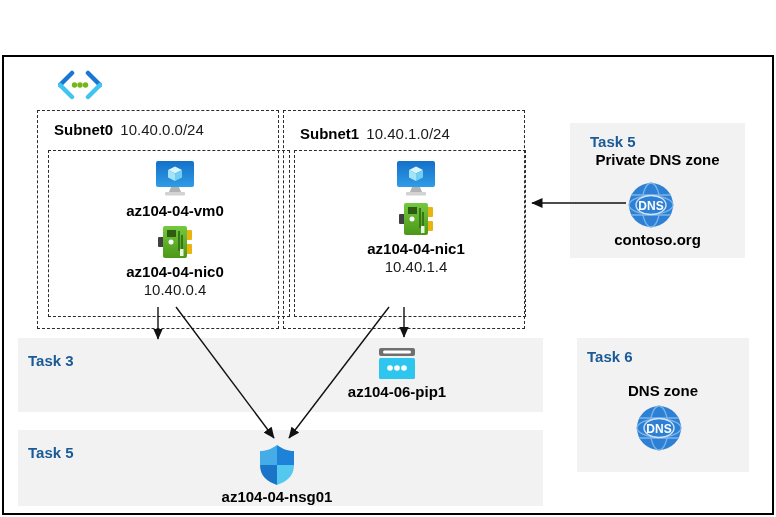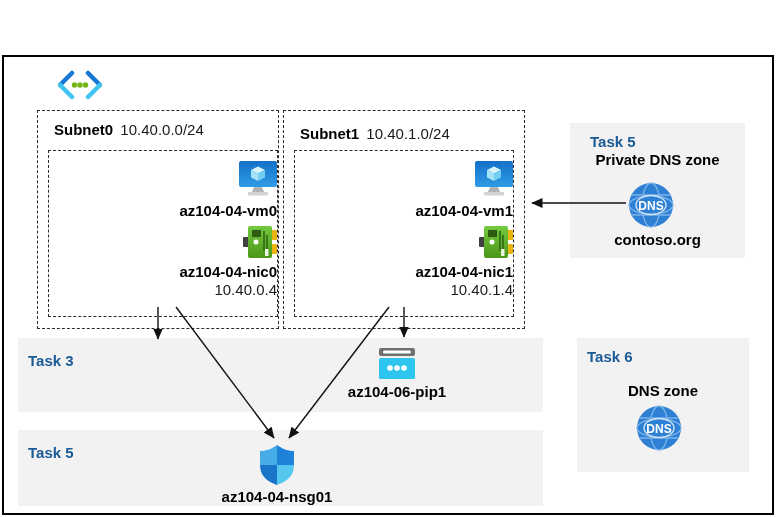--- a/index.html
+++ b/index.html
@@ -7,21 +7,21 @@
           font-family:"Liberation Sans",sans-serif;color:#111;}
   .abs{position:absolute;}
   .panel{background:#f2f2f2;}
   .task-label{font-weight:bold;font-size:15px;color:#1a5a96;}
   .bold{font-weight:bold;color:#000;}
   .reg{color:#1a1a1a;}
   .t15{font-size:15px;line-height:17px;}
   .outer-box{left:2px;top:55px;width:768px;height:456px;border:2px solid #000;background:#fff;}
   .dashed{border:1px dashed #2b2b2b;}
   .subnet-box{top:110px;width:240px;height:217px;}
-  .device-box{top:150px;height:165px;display:flex;flex-direction:column;align-items:flex-end;}
+  .device-box{top:150px;height:165px;display:flex;flex-direction:column;align-items:center;padding-left:12px;}
   .vm-label{margin-top:6px;}
   .nic-label{margin-top:4px;}
   .ip-label{margin-top:1px;}
   .center{text-align:center;}
   .overlay{position:absolute;left:0;top:0;pointer-events:none;}
 </style>
 </head>
 <body>
 
 <div class="canvas">
@@ -89,21 +89,20 @@
   </div>
   <div class="abs dashed device-box" style="left:294px;width:218px;">
     <svg style="margin-top:10px;" width="38" height="35" viewBox="0 0 38 35">
       <rect x="0" y="0" width="38" height="26" rx="2" fill="url(#vmg0)"></rect>
       <polygon points="19,5.5 26,9 19,12.5 12,9" fill="#d8f4fd"></polygon>
       <polygon points="12,9 19,12.5 19,20 12,16.5" fill="#a5e3f8"></polygon>
       <polygon points="26,9 19,12.5 19,20 26,16.5" fill="#74cef2"></polygon>
       <polygon points="15,26 23,26 25,31 13,31" fill="#b3b3b3"></polygon>
       <rect x="9" y="31" width="20" height="3.5" rx="1" fill="#d2d2d2"></rect>
     </svg>
-    <span class="bold t15 vm-label">az104-04-vm1</span>
     <svg style="margin-top:6px;" width="34" height="34" viewBox="0 0 34 34">
       <rect x="0" y="12" width="6" height="10" rx="1" fill="#404040"></rect>
       <rect x="28" y="5" width="6" height="10" rx="1" fill="#e9b40e"></rect>
       <rect x="28" y="19" width="6" height="10" rx="1" fill="#e9b40e"></rect>
       <rect x="5" y="1" width="24" height="32" rx="2" fill="url(#nicg0)"></rect>
       <rect x="9" y="5" width="9" height="7" fill="#2e5c10"></rect>
       <circle cx="13" cy="17" r="2.5" fill="#ffffff"></circle>
       <path d="M21,6 V26 M24,10 V26" stroke="#38761a" stroke-width="2" fill="none"></path>
       <rect x="22" y="24" width="3.5" height="7" fill="#eaf6e2"></rect>
     </svg>

